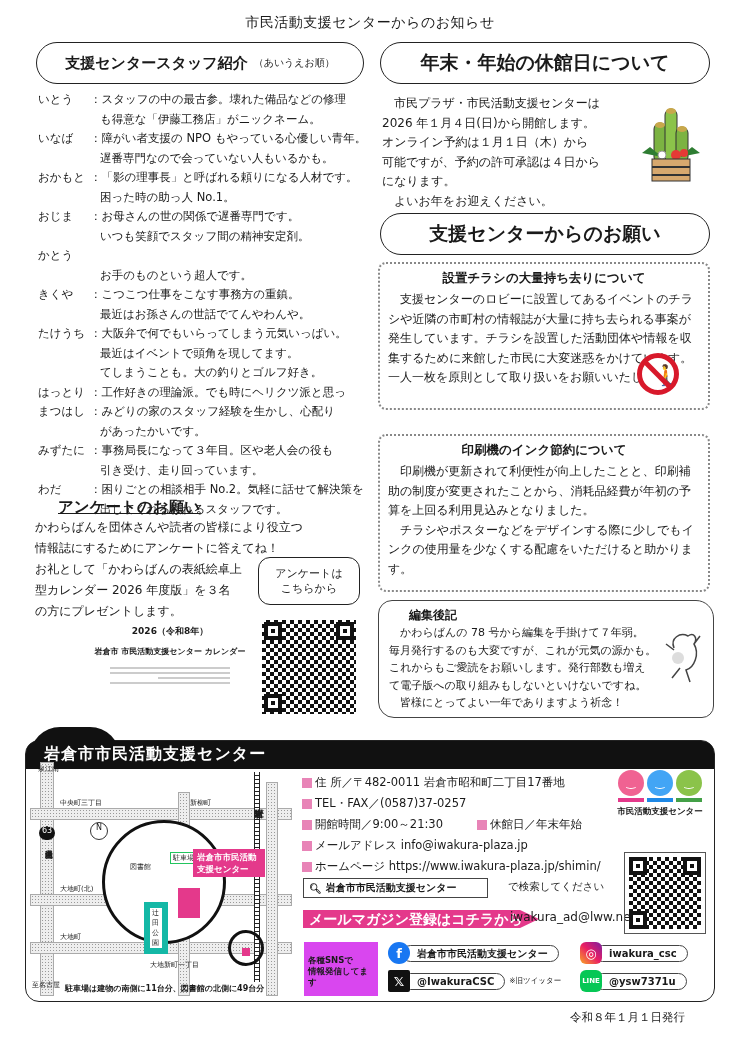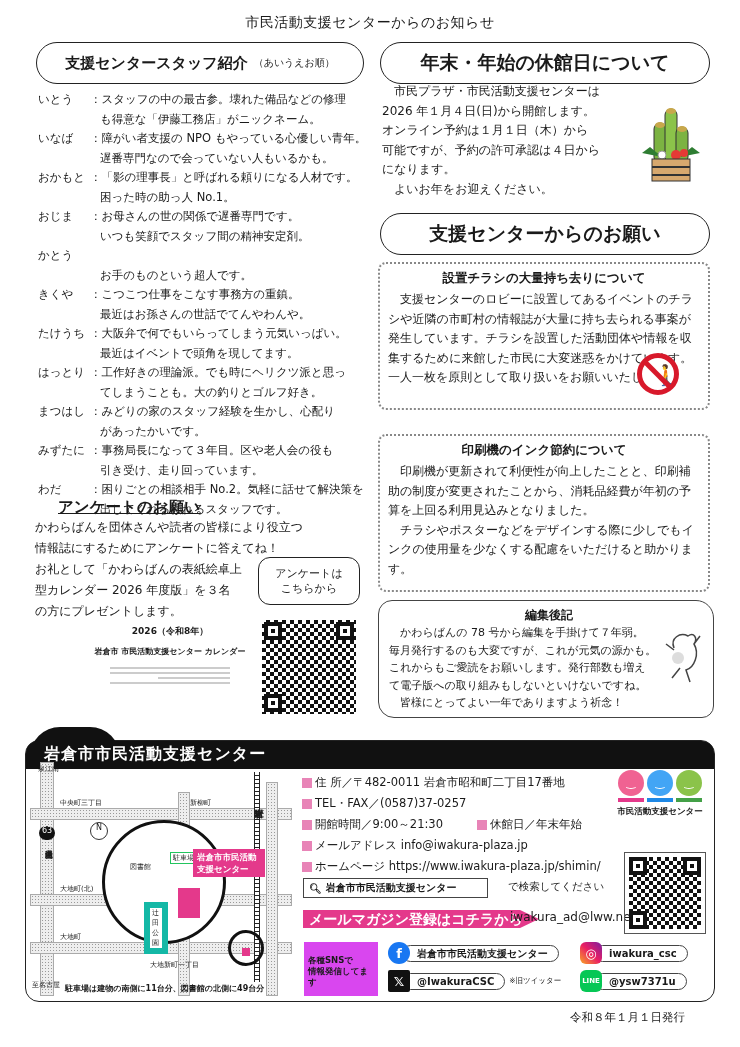--- a/index.html
+++ b/index.html
@@ -25,34 +25,34 @@
         linear-gradient(45deg, #111 25%, transparent 25%, transparent 75%, #111 75%);
         background-size: 8px 8px; background-position: 0 0, 4px 4px; border: 2px solid #fff; position: absolute; }
   .qr .finder { position: absolute; width: 18px; height: 18px; border: 4px solid #111; background: #fff; box-shadow: inset 0 0 0 3px #fff, inset 0 0 0 8px #111; }
   .qr-survey { top: 618px; left: 260px; width: 98px; height: 98px; }
   .cal { top: 625px; left: 70px; width: 200px; height: 90px; text-align: center; }
   .cal-year { font-size: 9px; font-weight: bold; }
   .cal-name { font-size: 8px; font-weight: bold; margin-top: 8px; }
   .cal-lines { margin: 10px auto 0; width: 120px; }
   .cal-lines div { height: 2px; background: #ccc; margin: 3px 0; }
 
-  .year-body { top: 82px; left: 382px; width: 260px; font-size: 12px; line-height: 19.5px; }
+  .year-body { top: 94px; left: 382px; width: 260px; font-size: 12px; line-height: 19.5px; }
   .kadomatsu { top: 95px; left: 640px; width: 62px; height: 90px; }
 
   .notice { border: 2px dotted #888; border-radius: 8px; position: absolute; padding: 6px 8px; }
   .notice-1 { top: 262px; left: 378px; width: 332px; height: 148px; }
   .notice-2 { top: 434px; left: 378px; width: 332px; height: 158px; }
   .notice h3 { font-size: 12.5px; text-align: center; margin-bottom: 3px; }
   .notice p { font-size: 12px; line-height: 19.5px; text-indent: 1em; }
   .nopick { top: 353px; left: 637px; width: 42px; height: 42px; border: 5px solid #d8192b; border-radius: 50%; background: #fff; }
   .nopick::after { content: ""; position: absolute; left: 50%; top: -2px; width: 5px; height: 38px; background: #d8192b; transform: translateX(-50%) rotate(-45deg); }
   .nopick .fig { position: absolute; left: 12px; top: 6px; font-size: 20px; line-height: 22px; color: #111; }
 
   .editor { top: 600px; left: 378px; width: 336px; height: 118px; border: 1.5px solid #444; border-radius: 14px 18px 12px 16px; padding: 6px 10px; }
-  .editor h4 { font-size: 12px; margin-left: 6px; text-align: center; }
+  .editor h4 { font-size: 12px; margin-left: 20px; }
   .editor p { font-size: 11px; line-height: 17.5px; }
   .editor .indent { text-indent: 1em; }
   .cat { top: 628px; left: 660px; width: 44px; height: 56px; }
 
   .center { top: 740px; left: 25px; width: 690px; height: 262px; border: 1.6px solid #222; border-radius: 14px; }
   .center-bar { position: absolute; top: 0; left: 0; right: 0; height: 28px; background: #111; border-radius: 12px 12px 0 0; }
   .center-cloud { position: absolute; top: -14px; left: 4px; width: 90px; height: 30px; background: #111; border-radius: 30px 30px 0 0; }
   .center-title { position: absolute; top: 3px; left: 18px; color: #fff; font-weight: bold; font-size: 16px; letter-spacing: 1px; }
 
   .map { top: 762px; left: 30px; width: 262px; height: 234px; overflow: hidden; }
@@ -148,26 +148,26 @@
     </div>
     <div class="staff-row">
       <span class="staff-name">たけうち</span>
       <span class="staff-desc">：大阪弁で何でもいらってしまう元気いっぱい。</span>
     </div>
     <div class="staff-row">
       <span class="staff-name"></span>
       <span class="staff-desc" style="padding-left:10px">最近はイベントで頭角を現してます。</span>
     </div>
     <div class="staff-row">
+      <span class="staff-name"></span>
+      <span class="staff-desc" style="padding-left:10px">てしまうことも。大の釣りとゴルフ好き。</span>
+    </div>
+    <div class="staff-row">
       <span class="staff-name">はっとり</span>
       <span class="staff-desc">：工作好きの理論派。でも時にヘリクツ派と思っ</span>
-    </div>
-    <div class="staff-row">
-      <span class="staff-name"></span>
-      <span class="staff-desc" style="padding-left:10px">てしまうことも。大の釣りとゴルフ好き。</span>
     </div>
     <div class="staff-row">
       <span class="staff-name">まつはし</span>
       <span class="staff-desc">：みどりの家のスタッフ経験を生かし、心配り</span>
     </div>
     <div class="staff-row">
       <span class="staff-name"></span>
       <span class="staff-desc" style="padding-left:10px">があったかいです。</span>
     </div>
     <div class="staff-row">

